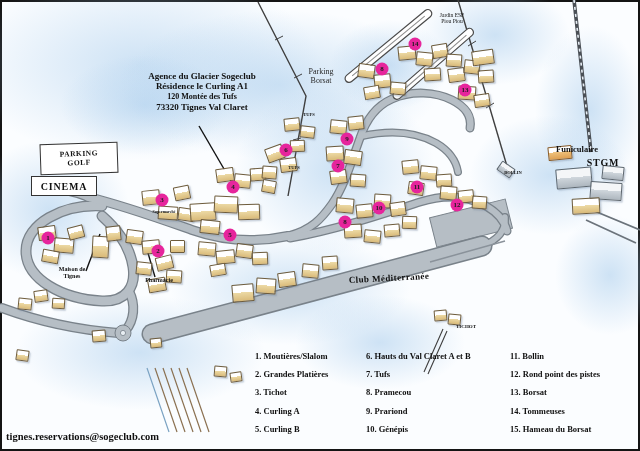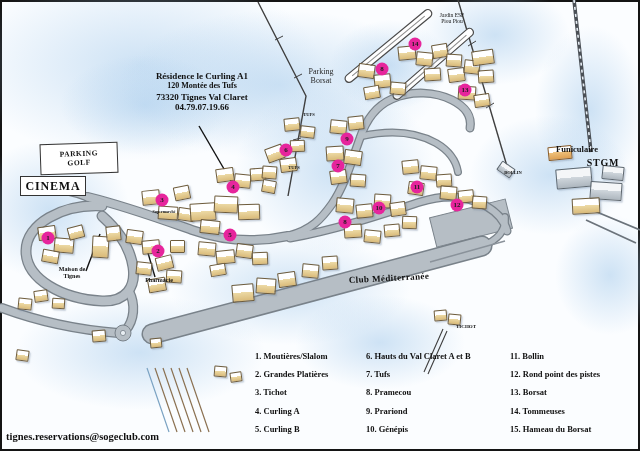--- a/index.html
+++ b/index.html
@@ -119,21 +119,21 @@
       <path d="M199,126 L231,181"></path>
       <path d="M86,271 L100,234"></path>
       <path d="M155,277 L148,253"></path>
     </g>
   </svg>
 
   <div class="white-box" style="left:40px;top:143px;width:76px;height:29px;transform:rotate(-2deg);font-size:7.5px;letter-spacing:.5px;line-height:8.5px">
     <div>PARKING</div>
     <div>GOLF</div>
   </div>
-  <div class="white-box" style="left:20px;top:176px;width:64px;height:18px;font-size:12px;letter-spacing:.8px">
+  <div class="white-box" style="left:31px;top:176px;width:64px;height:18px;font-size:10px;letter-spacing:.8px">
     <span>CINEMA</span>
   </div>
 
   <div class="layer" id="buildings">
       <div class="bld" style="left: 38px; top: 226px; width: 16px; height: 12px; transform: rotate(-8deg);"></div>
       <div class="bld" style="left: 54px; top: 238px; width: 18px; height: 13px; transform: rotate(5deg);"></div>
       <div class="bld" style="left: 68px; top: 226px; width: 14px; height: 11px; transform: rotate(-15deg);"></div>
       <div class="bld" style="left: 42px; top: 250px; width: 15px; height: 11px; transform: rotate(10deg);"></div>
       <div class="bld" style="left: 92px; top: 236px; width: 15px; height: 20px; transform: rotate(3deg);"></div>
       <div class="bld" style="left: 106px; top: 226px; width: 13px; height: 13px; transform: rotate(-6deg);"></div>
@@ -221,24 +221,24 @@
       <div class="bld bld-g" style="left: 590px; top: 182px; width: 30px; height: 16px; transform: rotate(4deg);"></div>
       <div class="bld" style="left: 572px; top: 198px; width: 26px; height: 14px; transform: rotate(-3deg);"></div>
       <div class="bld bld-g" style="left: 602px; top: 166px; width: 20px; height: 12px; transform: rotate(6deg);"></div>
       <div class="bld" style="left: 434px; top: 310px; width: 11px; height: 9px; transform: rotate(-5deg);"></div>
       <div class="bld" style="left: 448px; top: 314px; width: 11px; height: 9px; transform: rotate(6deg);"></div>
       <div class="bld bld-g" style="left: 498px; top: 164px; width: 14px; height: 9px; transform: rotate(35deg);"></div>
     </div>
 
 
   <div class="agency" style="left:128px;top:71px;width:148px">
+    <div>Agence du Glacier Sogeclub</div>
     <div>Résidence le Curling A1</div>
     <div style="font-size:8px">120 Montée des Tufs</div>
     <div>73320 Tignes Val Claret</div>
-    <div>04.79.07.19.66</div>
   </div>
 
   <div class="lbl ctr s8" style="left:321px;top:68px">
     <div>Parking</div>
     <div>Borsat</div>
   </div>
 
   <div class="lbl ctr s55" style="left:452px;top:12px">
     <div>Jardin ESF</div>
     <div>Piou Piou</div>

